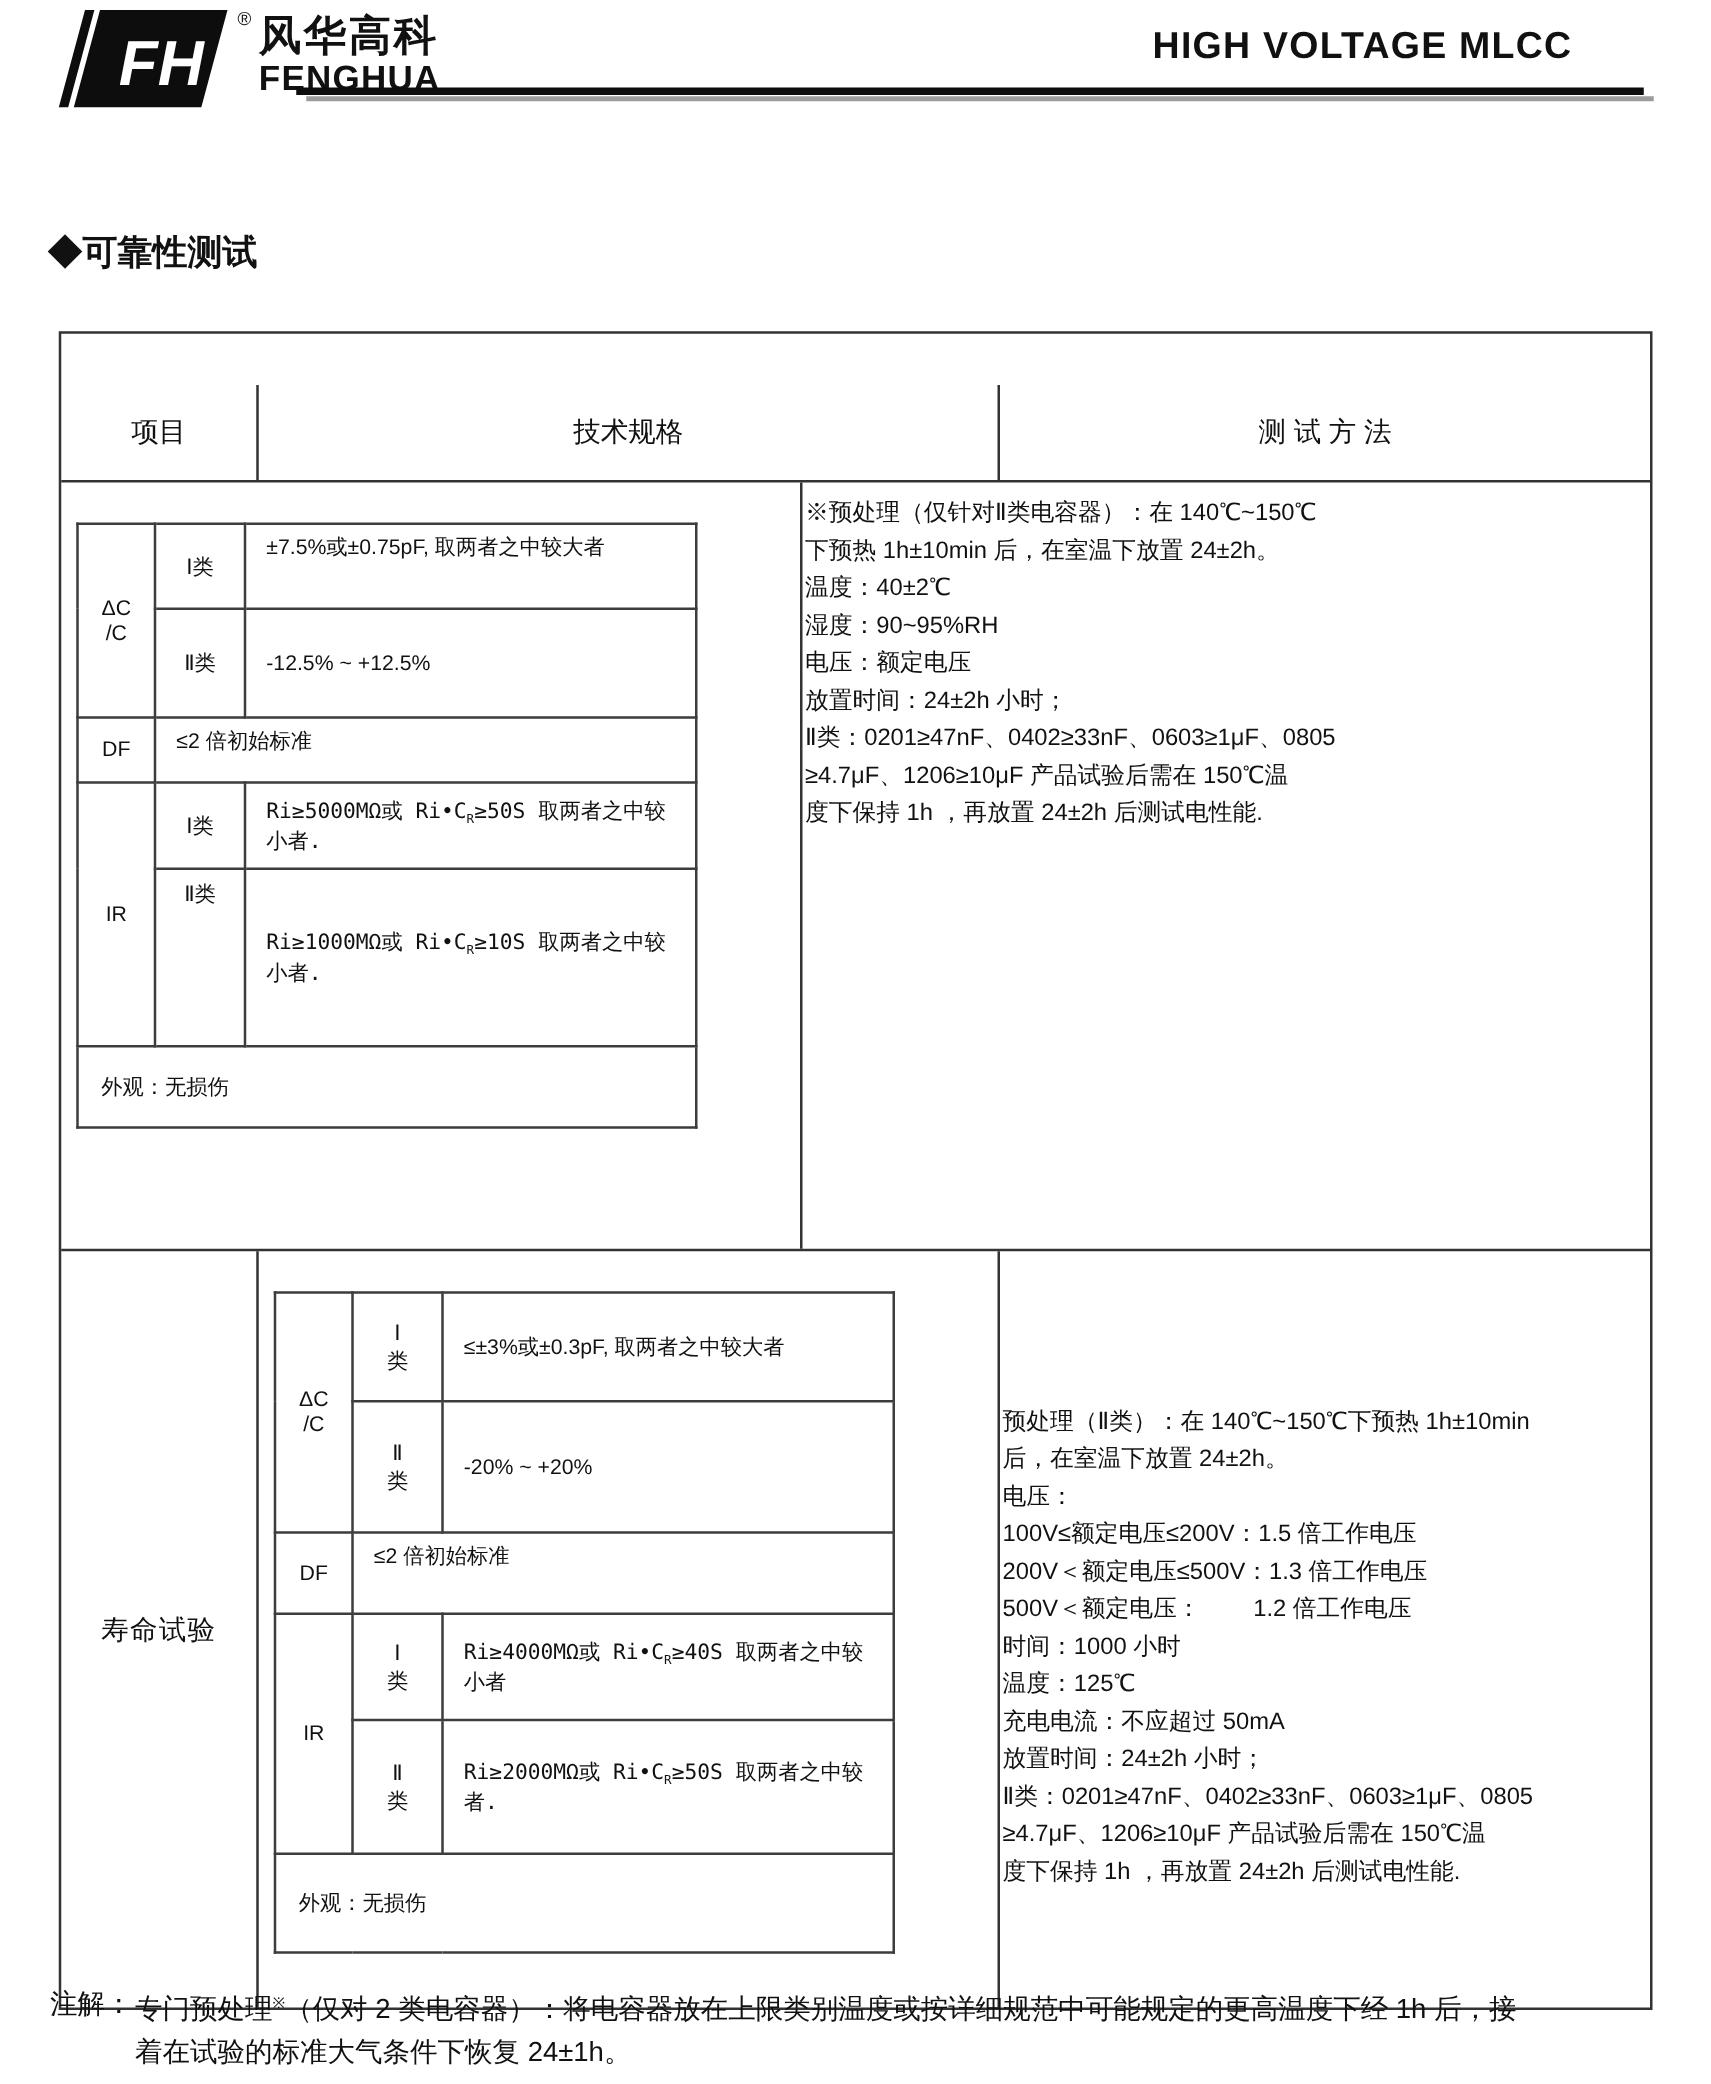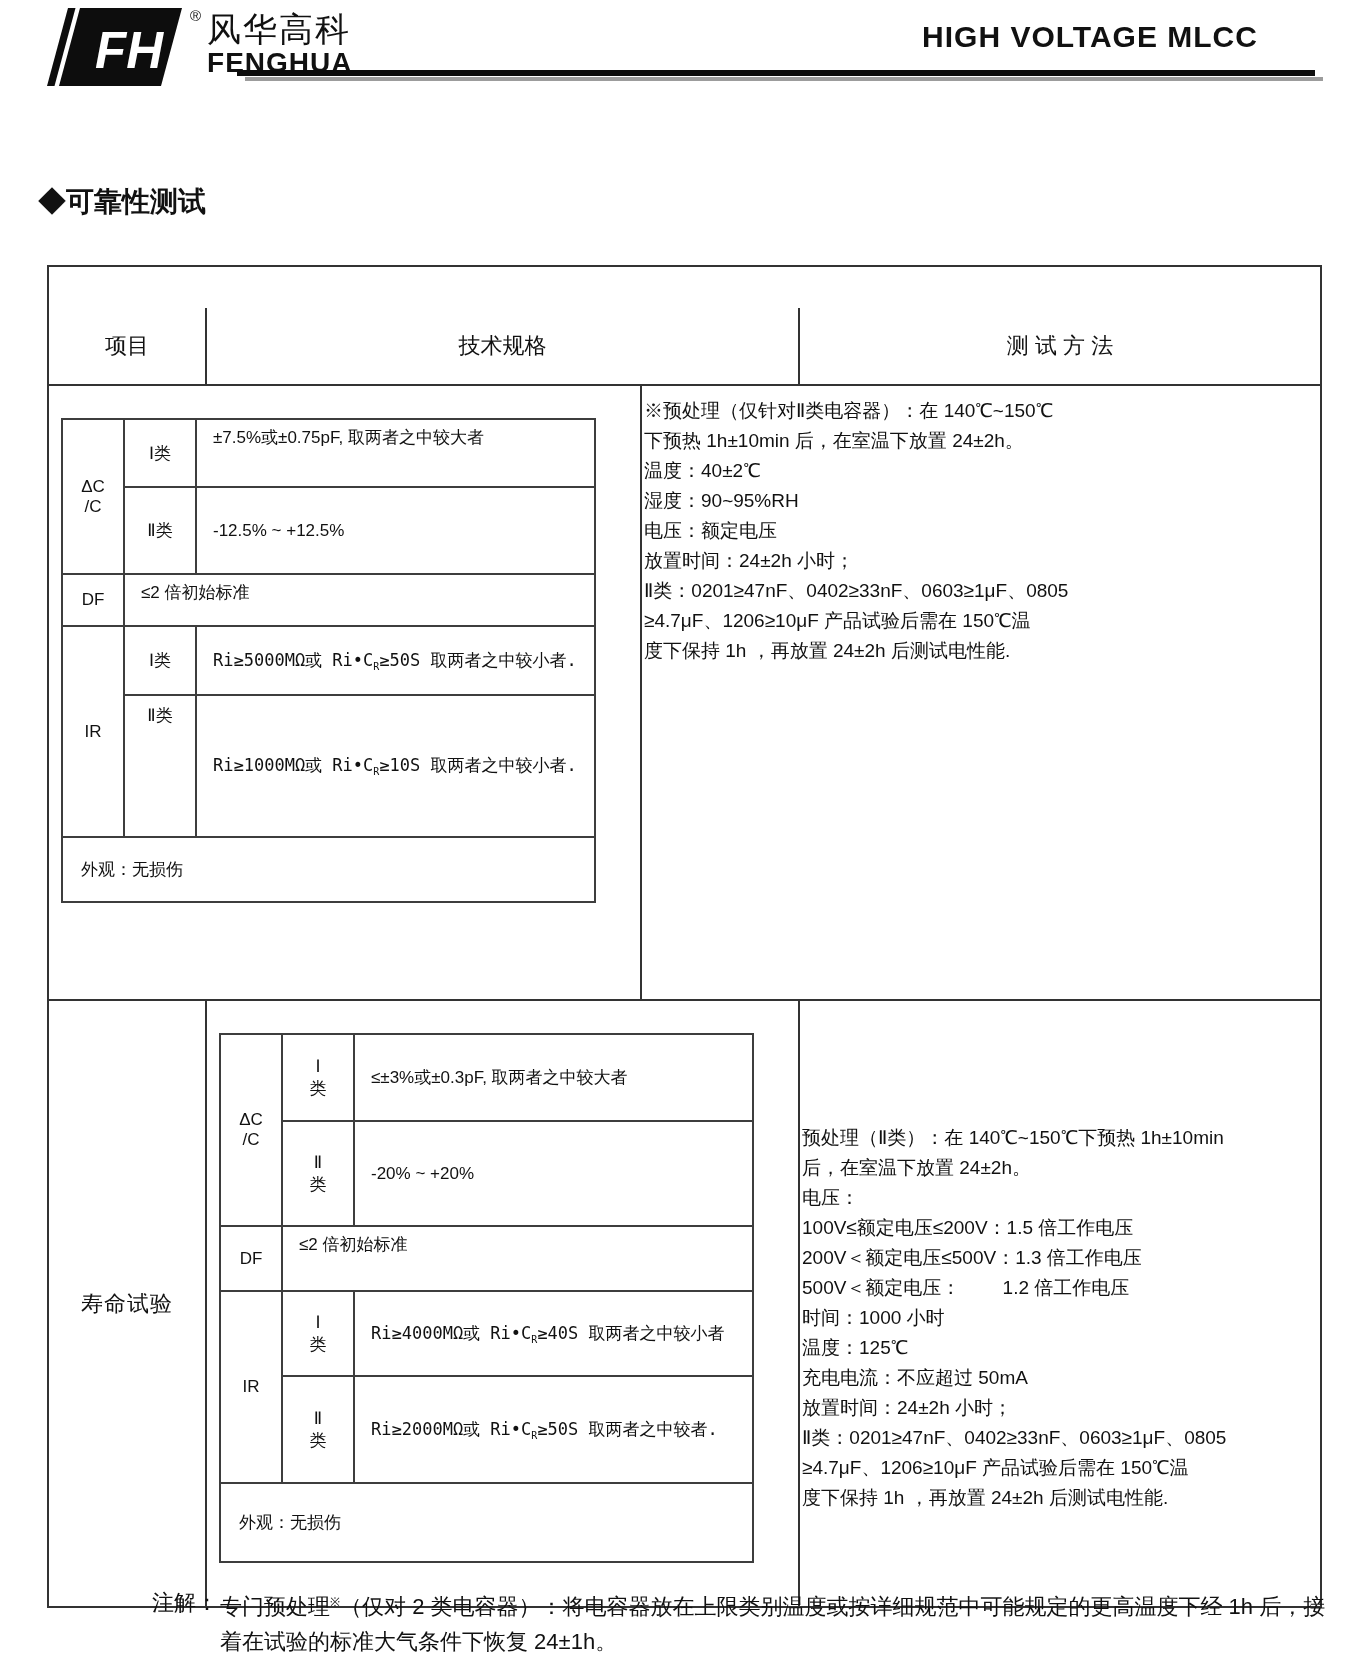--- a/index.html
+++ b/index.html
@@ -5,21 +5,21 @@
   * { margin:0; padding:0; box-sizing:border-box; }
   html,body { background:#ffffff; }
   body { font-family:"Liberation Sans", sans-serif; color:#111; }
   .page { position:relative; width:1369px; height:1667px; background:#fff; overflow:hidden; }
 
   
   .logo { position:absolute; left:38px; top:8px; display:flex; align-items:flex-start; }
   .logo-mark { width:150px; height:78px; }
   .reg-mark { font-size:15px; margin:0 6px 0 2px; line-height:1; }
   .brand { margin-top:4px; }
-  .brand-cn { font-size:34px; font-weight:normal; letter-spacing:2px; line-height:1.05; }
+  .brand-cn { font-size:34px; font-weight:bold; letter-spacing:2px; line-height:1.05; }
   .brand-en { font-size:28px; font-weight:bold; letter-spacing:1px; line-height:1.05; }
   .header-title { position:absolute; left:880px; top:20px; width:420px; text-align:center;
                   font-size:30px; font-weight:bold; letter-spacing:1px; }
   .rule-black { position:absolute; left:237px; top:70px; width:1078px; height:6px; background:#0d0d0d; }
   .rule-gray  { position:absolute; left:245px; top:77px; width:1078px; height:4px; background:#9c9c9c; }
 
   
   .section-title { position:absolute; left:38px; top:183px; font-size:28px; font-weight:bold; }
 
   
@@ -35,37 +35,37 @@
   .thead .td { display:flex; align-items:center; justify-content:center; font-size:22px; }
   .row1 { height:615px; }
   .row2 { height:605px; }
   .item-cell { display:flex; align-items:center; justify-content:center; font-size:22px; letter-spacing:1px; }
 
   
   .spec-table { border-collapse:collapse; margin:32px 0 0 12px; table-layout:fixed; }
   .spec-table td { border:2px solid #3d3d3d; font-size:17px; vertical-align:middle; }
   .col-dc  { width:62px; }
   .col-cls { width:72px; }
-  .col-val { width:399px; }
+  .col-val { width:361px; }
   .lbl { text-align:center; font-size:19px; white-space:pre-line; }
   .cls { font-size:18px; white-space:pre-line; }
   .val { padding:4px 10px 4px 16px; }
   .val.vtop { vertical-align:top; padding-top:6px; }
   .cls.vtop { vertical-align:top; padding-top:8px; }
   .mono { font-family:"DejaVu Sans Mono", monospace; font-size:16px; }
   .mono sub { font-size:10px; }
   .appearance { font-size:20px; padding-left:18px; }
 
   
   .method-cell { padding:10px 6px 4px 2px; }
   .method-cell.pad2 { padding-top:122px; }
   .mline { font-size:19px; line-height:30px; white-space:pre-wrap; }
 
   
-  .footnote { position:absolute; left:40px; top:1585px; width:1300px; display:flex; font-size:22px; line-height:35px;justify-content:flex-end; }
+  .footnote { position:absolute; left:40px; top:1585px; width:1300px; display:flex; font-size:22px; line-height:35px; }
   .footnote-label { flex:0 0 68px; }
   .footnote-text { width:1120px; white-space:pre-wrap; }
   .footnote-text sup { font-size:12px; }
 </style>
 </head>
 <body>
 
 <div class="page">
 
   <div class="logo">

